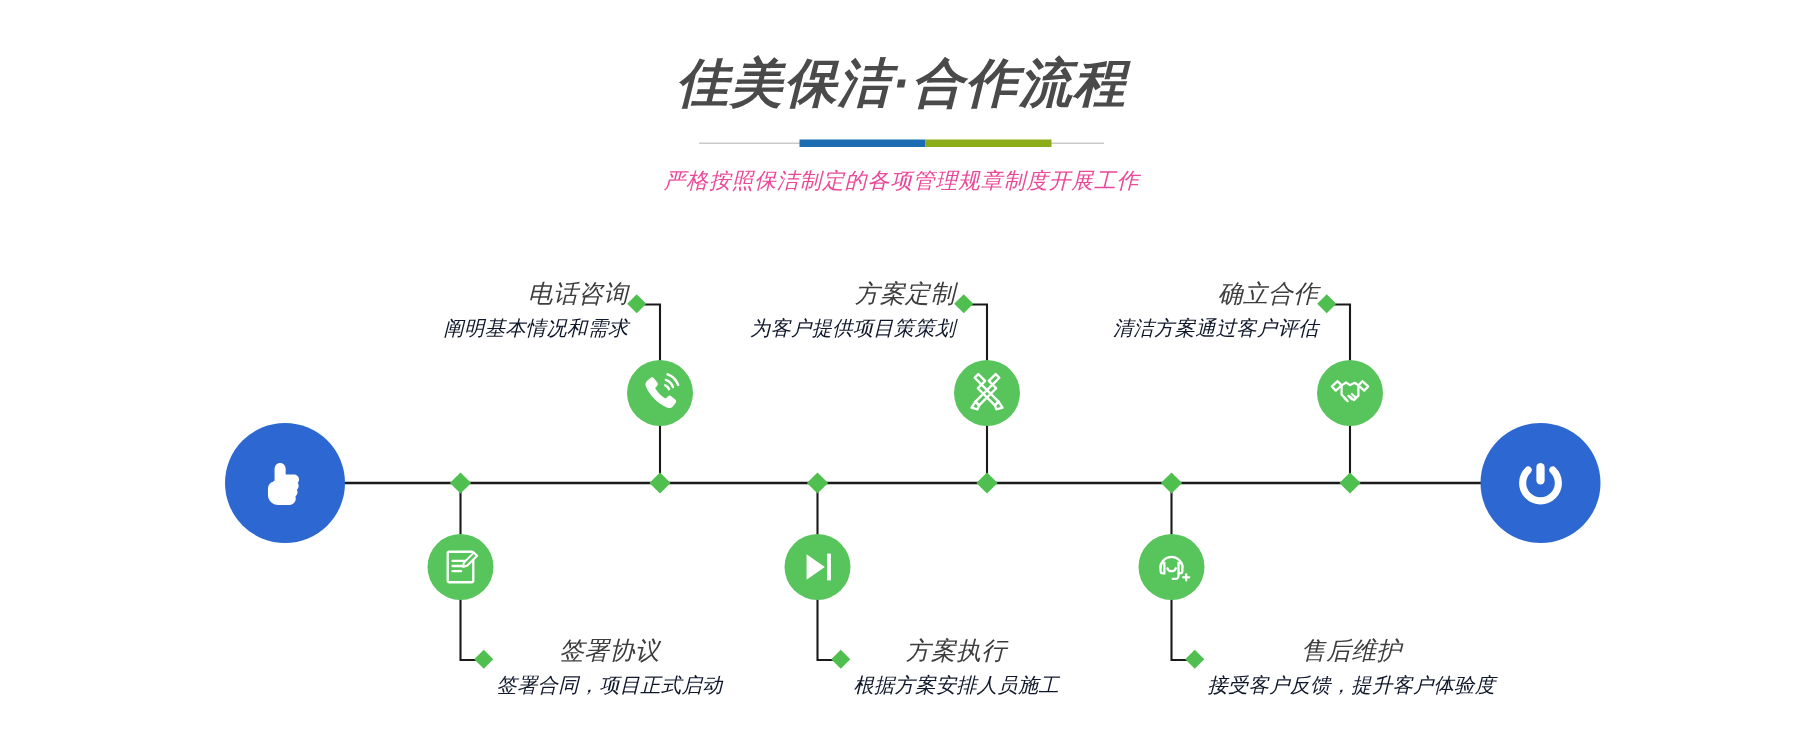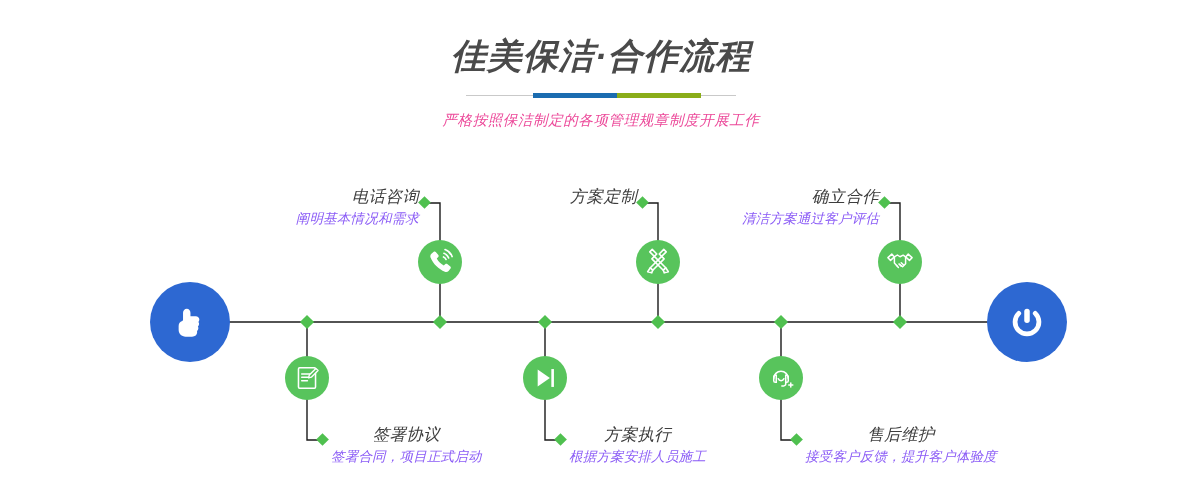--- a/index.html
+++ b/index.html
@@ -122,21 +122,21 @@
   .label-block.up   { text-align: right; }
   .label-block.down { text-align: center; }
   .label-title {
     font-size: 16.5px;
     color: #3d3d3d;
     line-height: 20px;
     letter-spacing: 0.3px;
   }
   .label-desc {
     font-size: 13.5px;
-    color: #8b5cf6;
+    color: #0f172a;
     line-height: 19px;
     letter-spacing: 0.2px;
     padding-top: 3px;
   }
 </style>
 </head>
 <body>
 
 <div id="stage">
 
@@ -268,20 +268,21 @@
       </svg>
     </div>
 
     <div class="label-block up" style="right:783px; top:186px;text-align:right;">
       <div class="label-title">电话咨询</div>
       <div class="label-desc">阐明基本情况和需求</div>
     </div>
 
     <div class="label-block up" style="right:565px; top:186px;">
       <div class="label-title">方案定制</div>
+      <div class="label-desc">为客户提供项目策策划</div>
     </div>
 
     <div class="label-block up" style="right:323px; top:186px;">
       <div class="label-title">确立合作</div>
       <div class="label-desc">清洁方案通过客户评估</div>
     </div>
 
     <div class="label-block down" style="left:331px; top:424px;">
       <div class="label-title">签署协议</div>
       <div class="label-desc">签署合同，项目正式启动</div>

